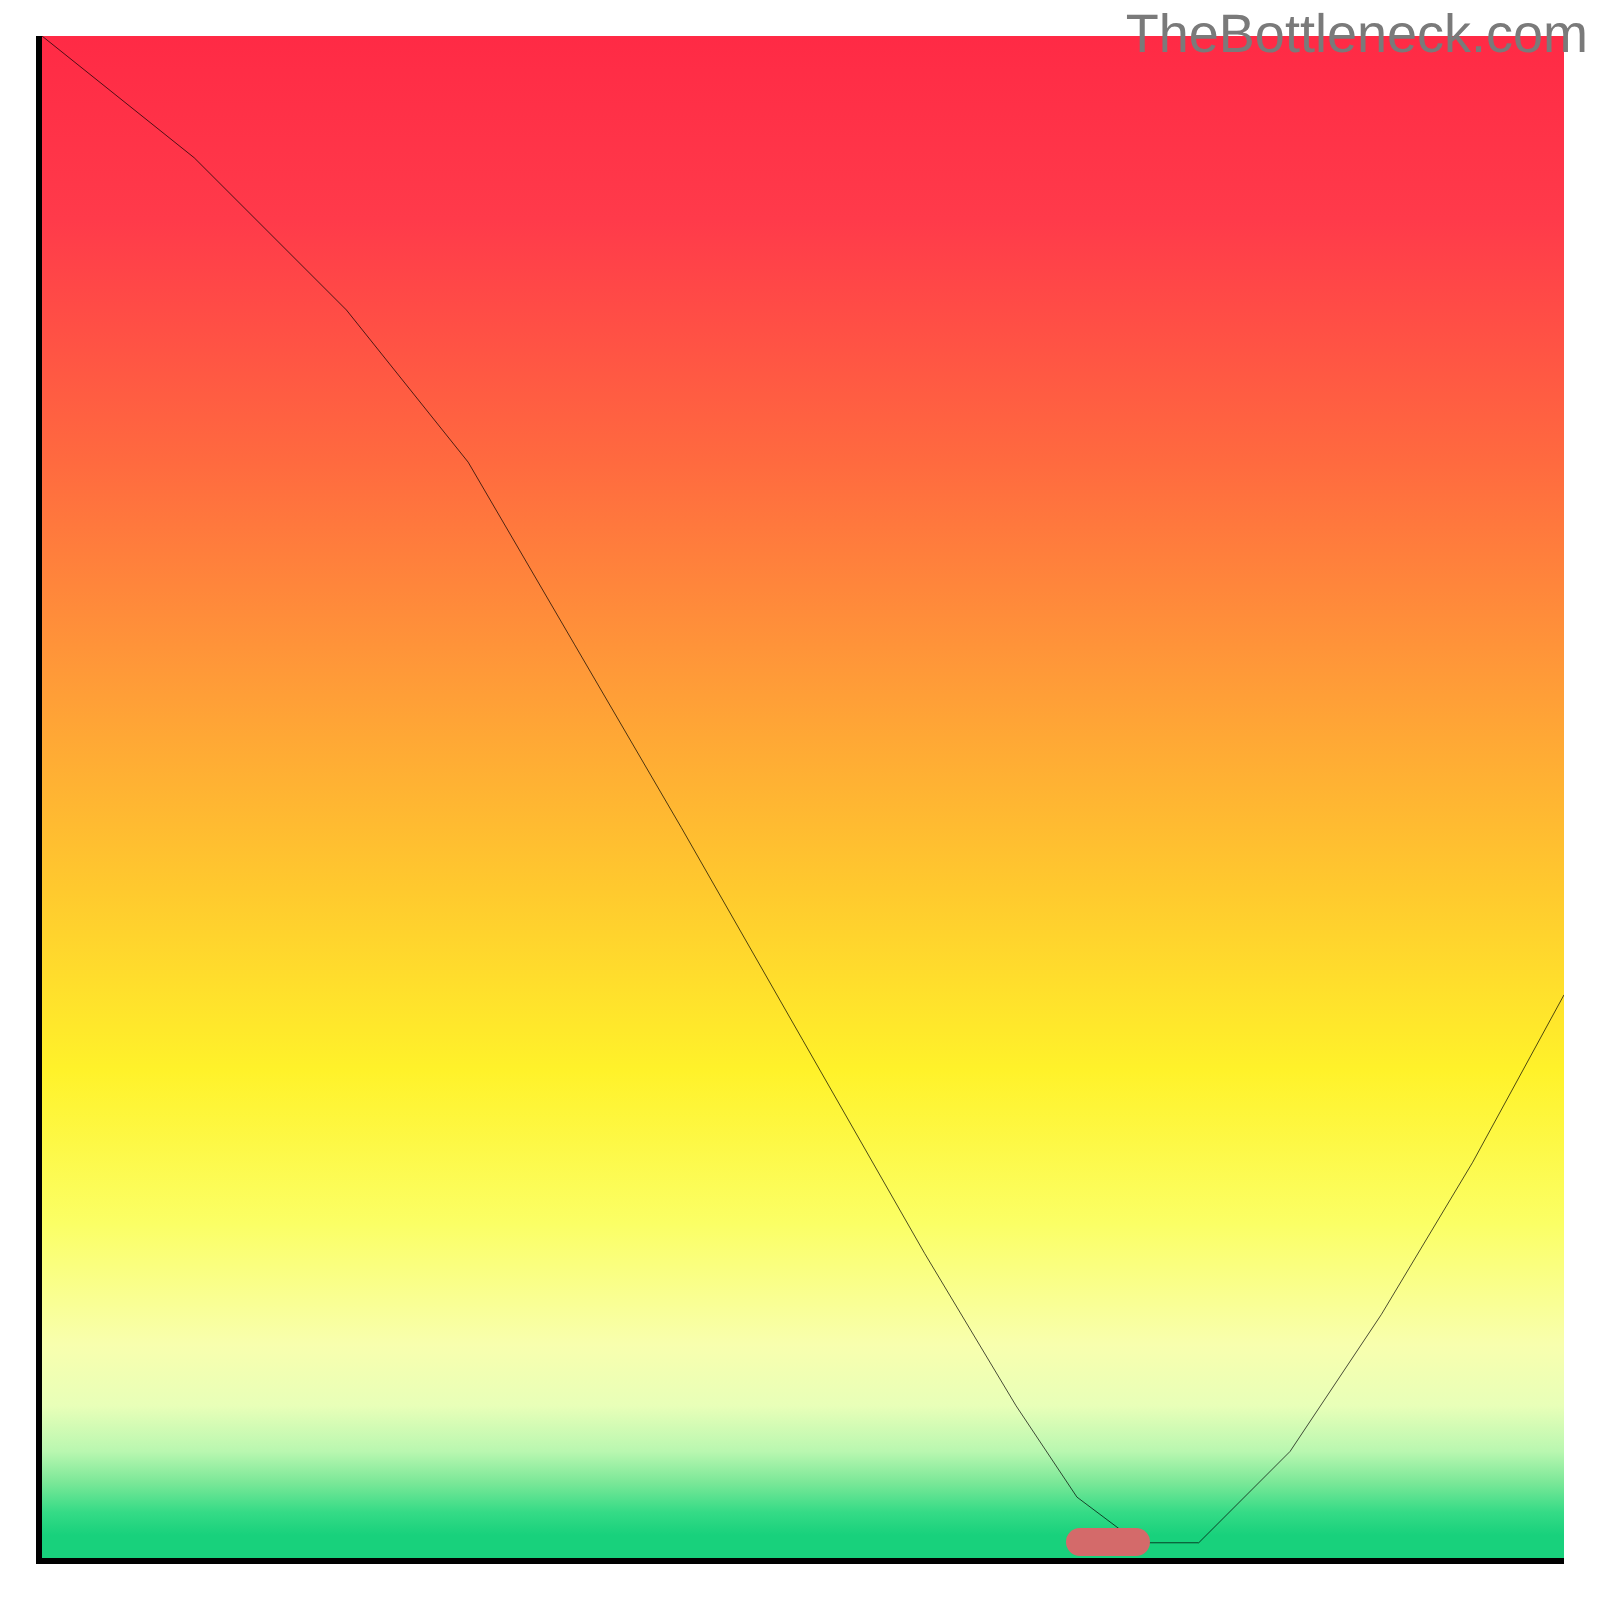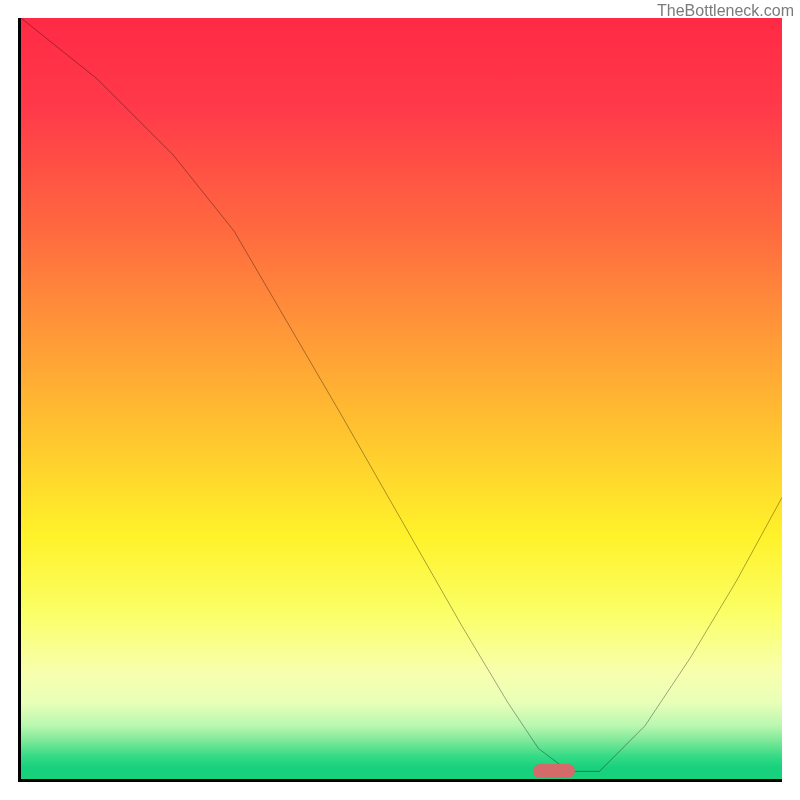--- a/index.html
+++ b/index.html
@@ -63,21 +63,21 @@
     width: 42px;
     height: 14px;
     border-radius: 7px;
     background: #d46a6a;
     transform: translate(-50%, -50%);
   }
   .attribution {
     position: absolute;
     top: 2px;
     right: 6px;
-    font-size: 16px;
+    font-size: 27px;
     font-weight: 500;
     color: #7a7a7a;
     user-select: none;
   }
 </style>
 </head>
 <body>
 
 <div class="chart-wrap">
 

